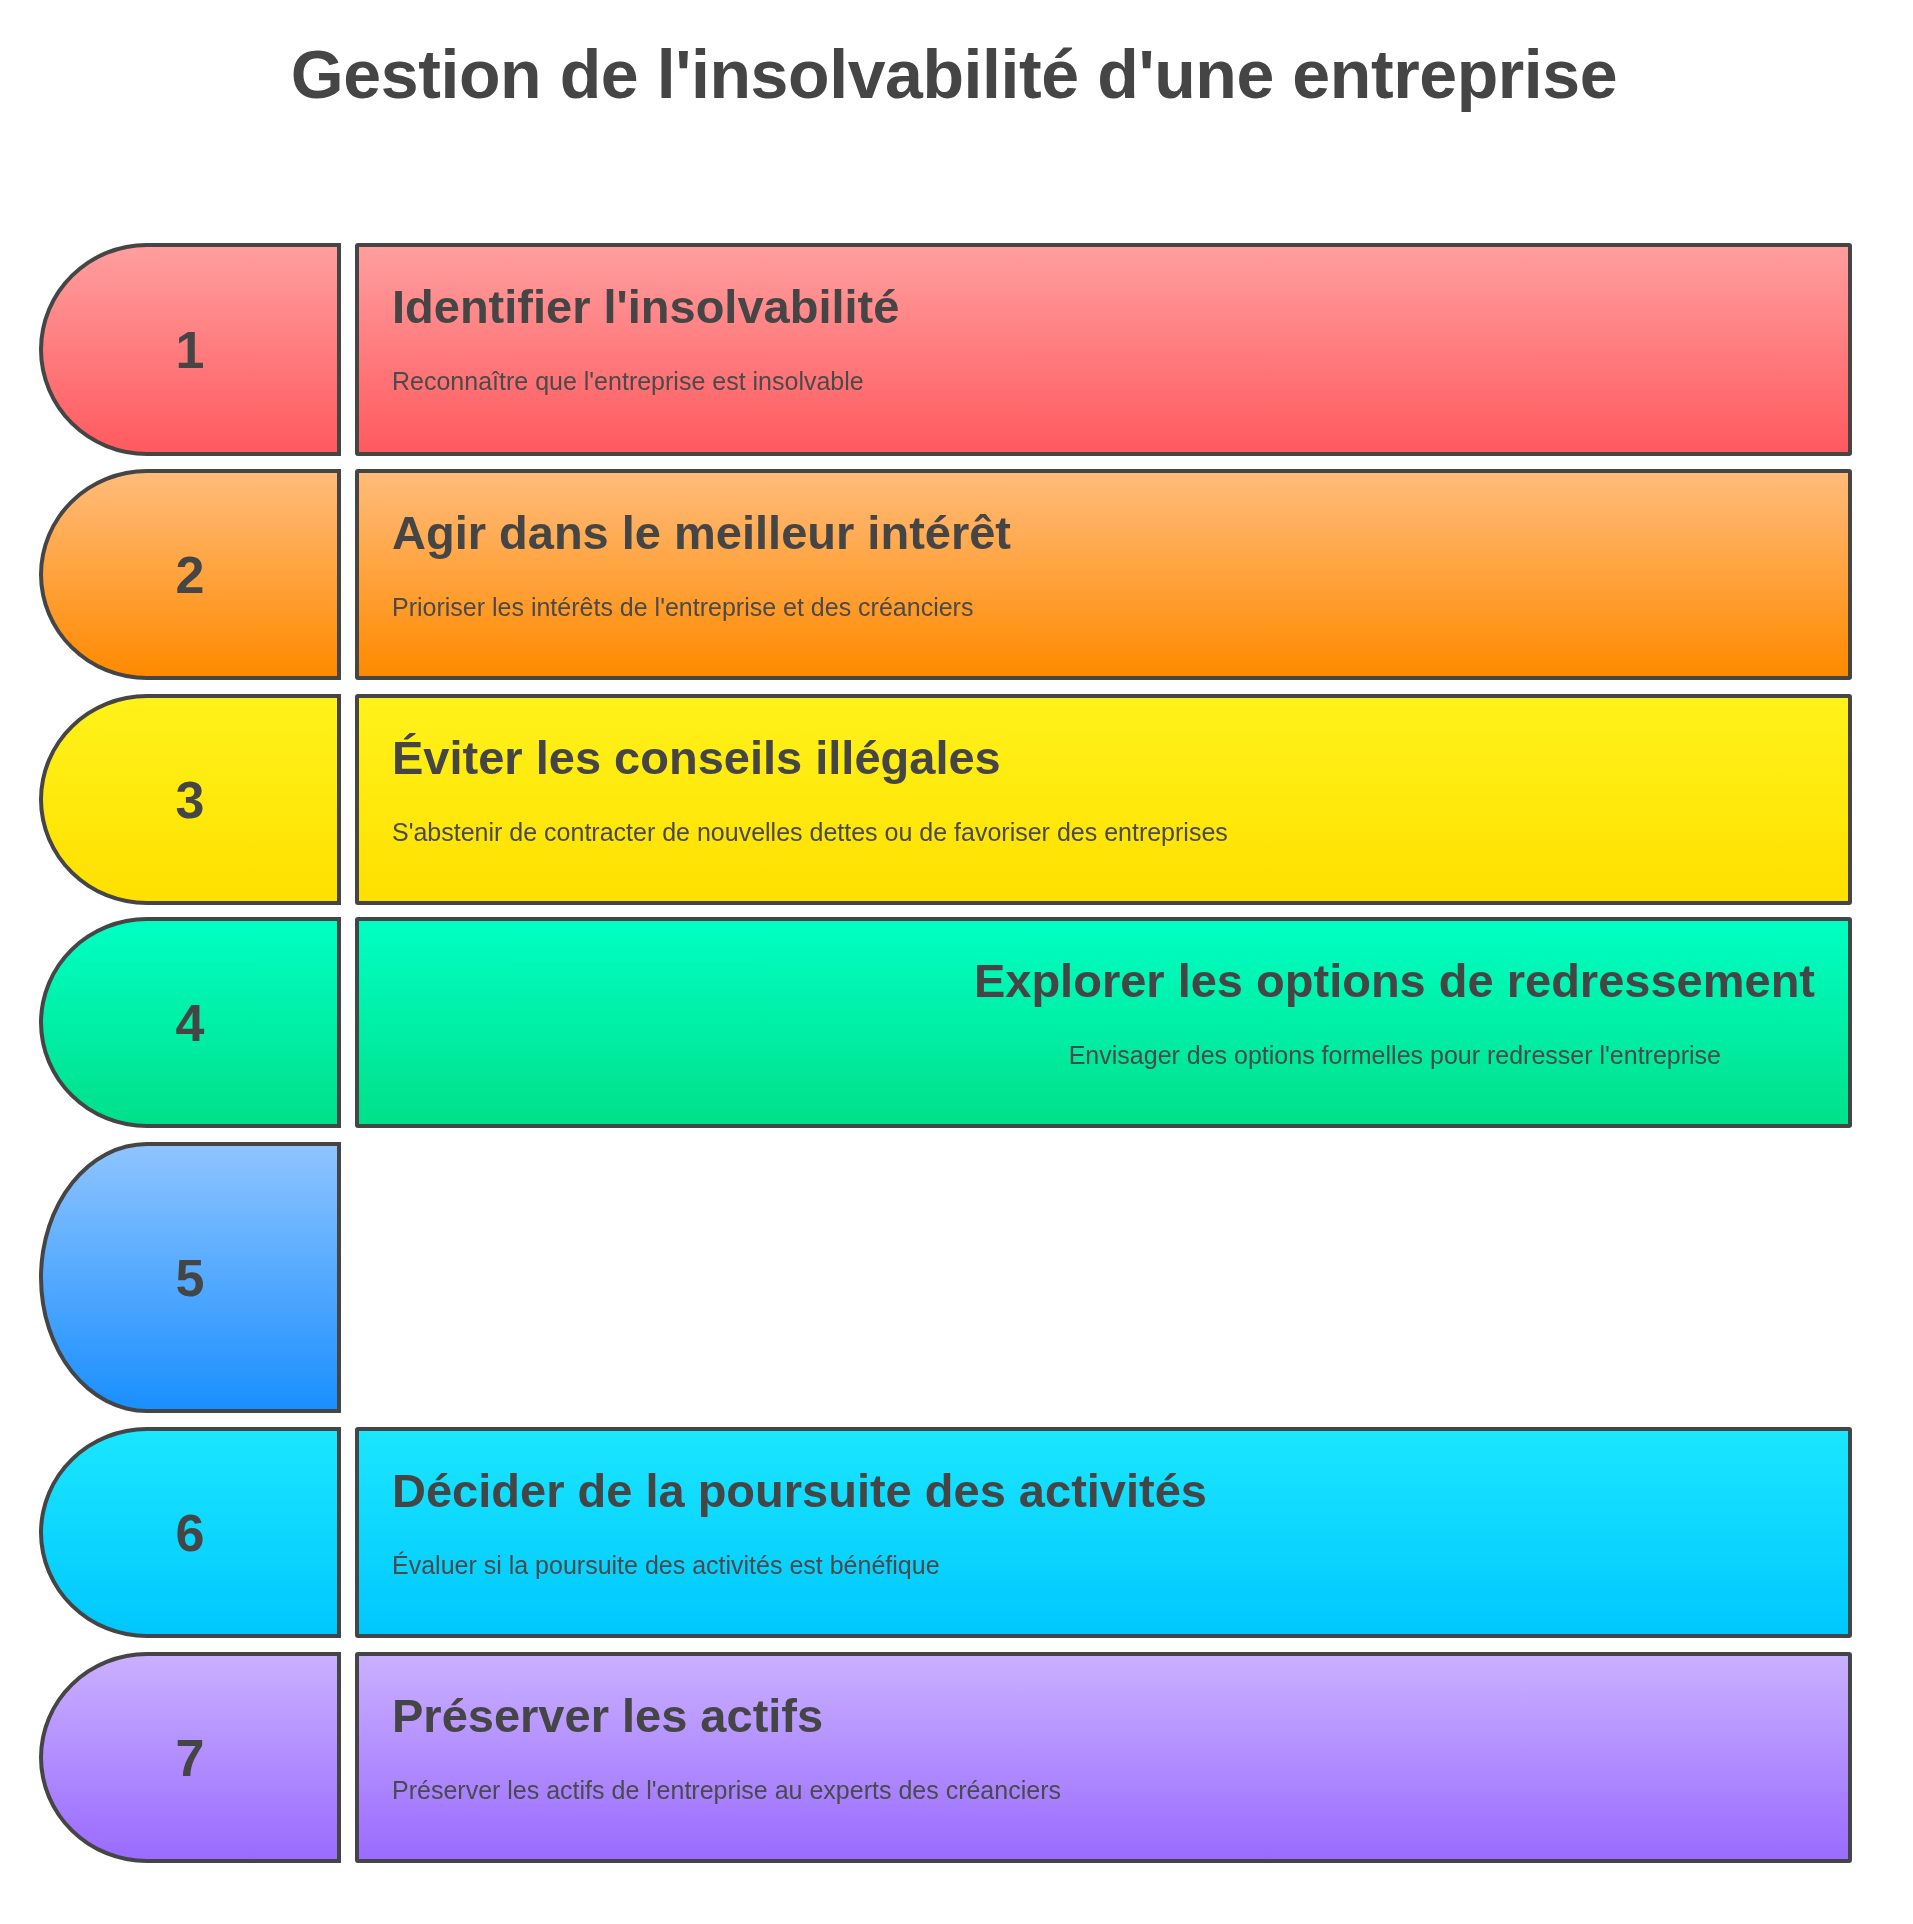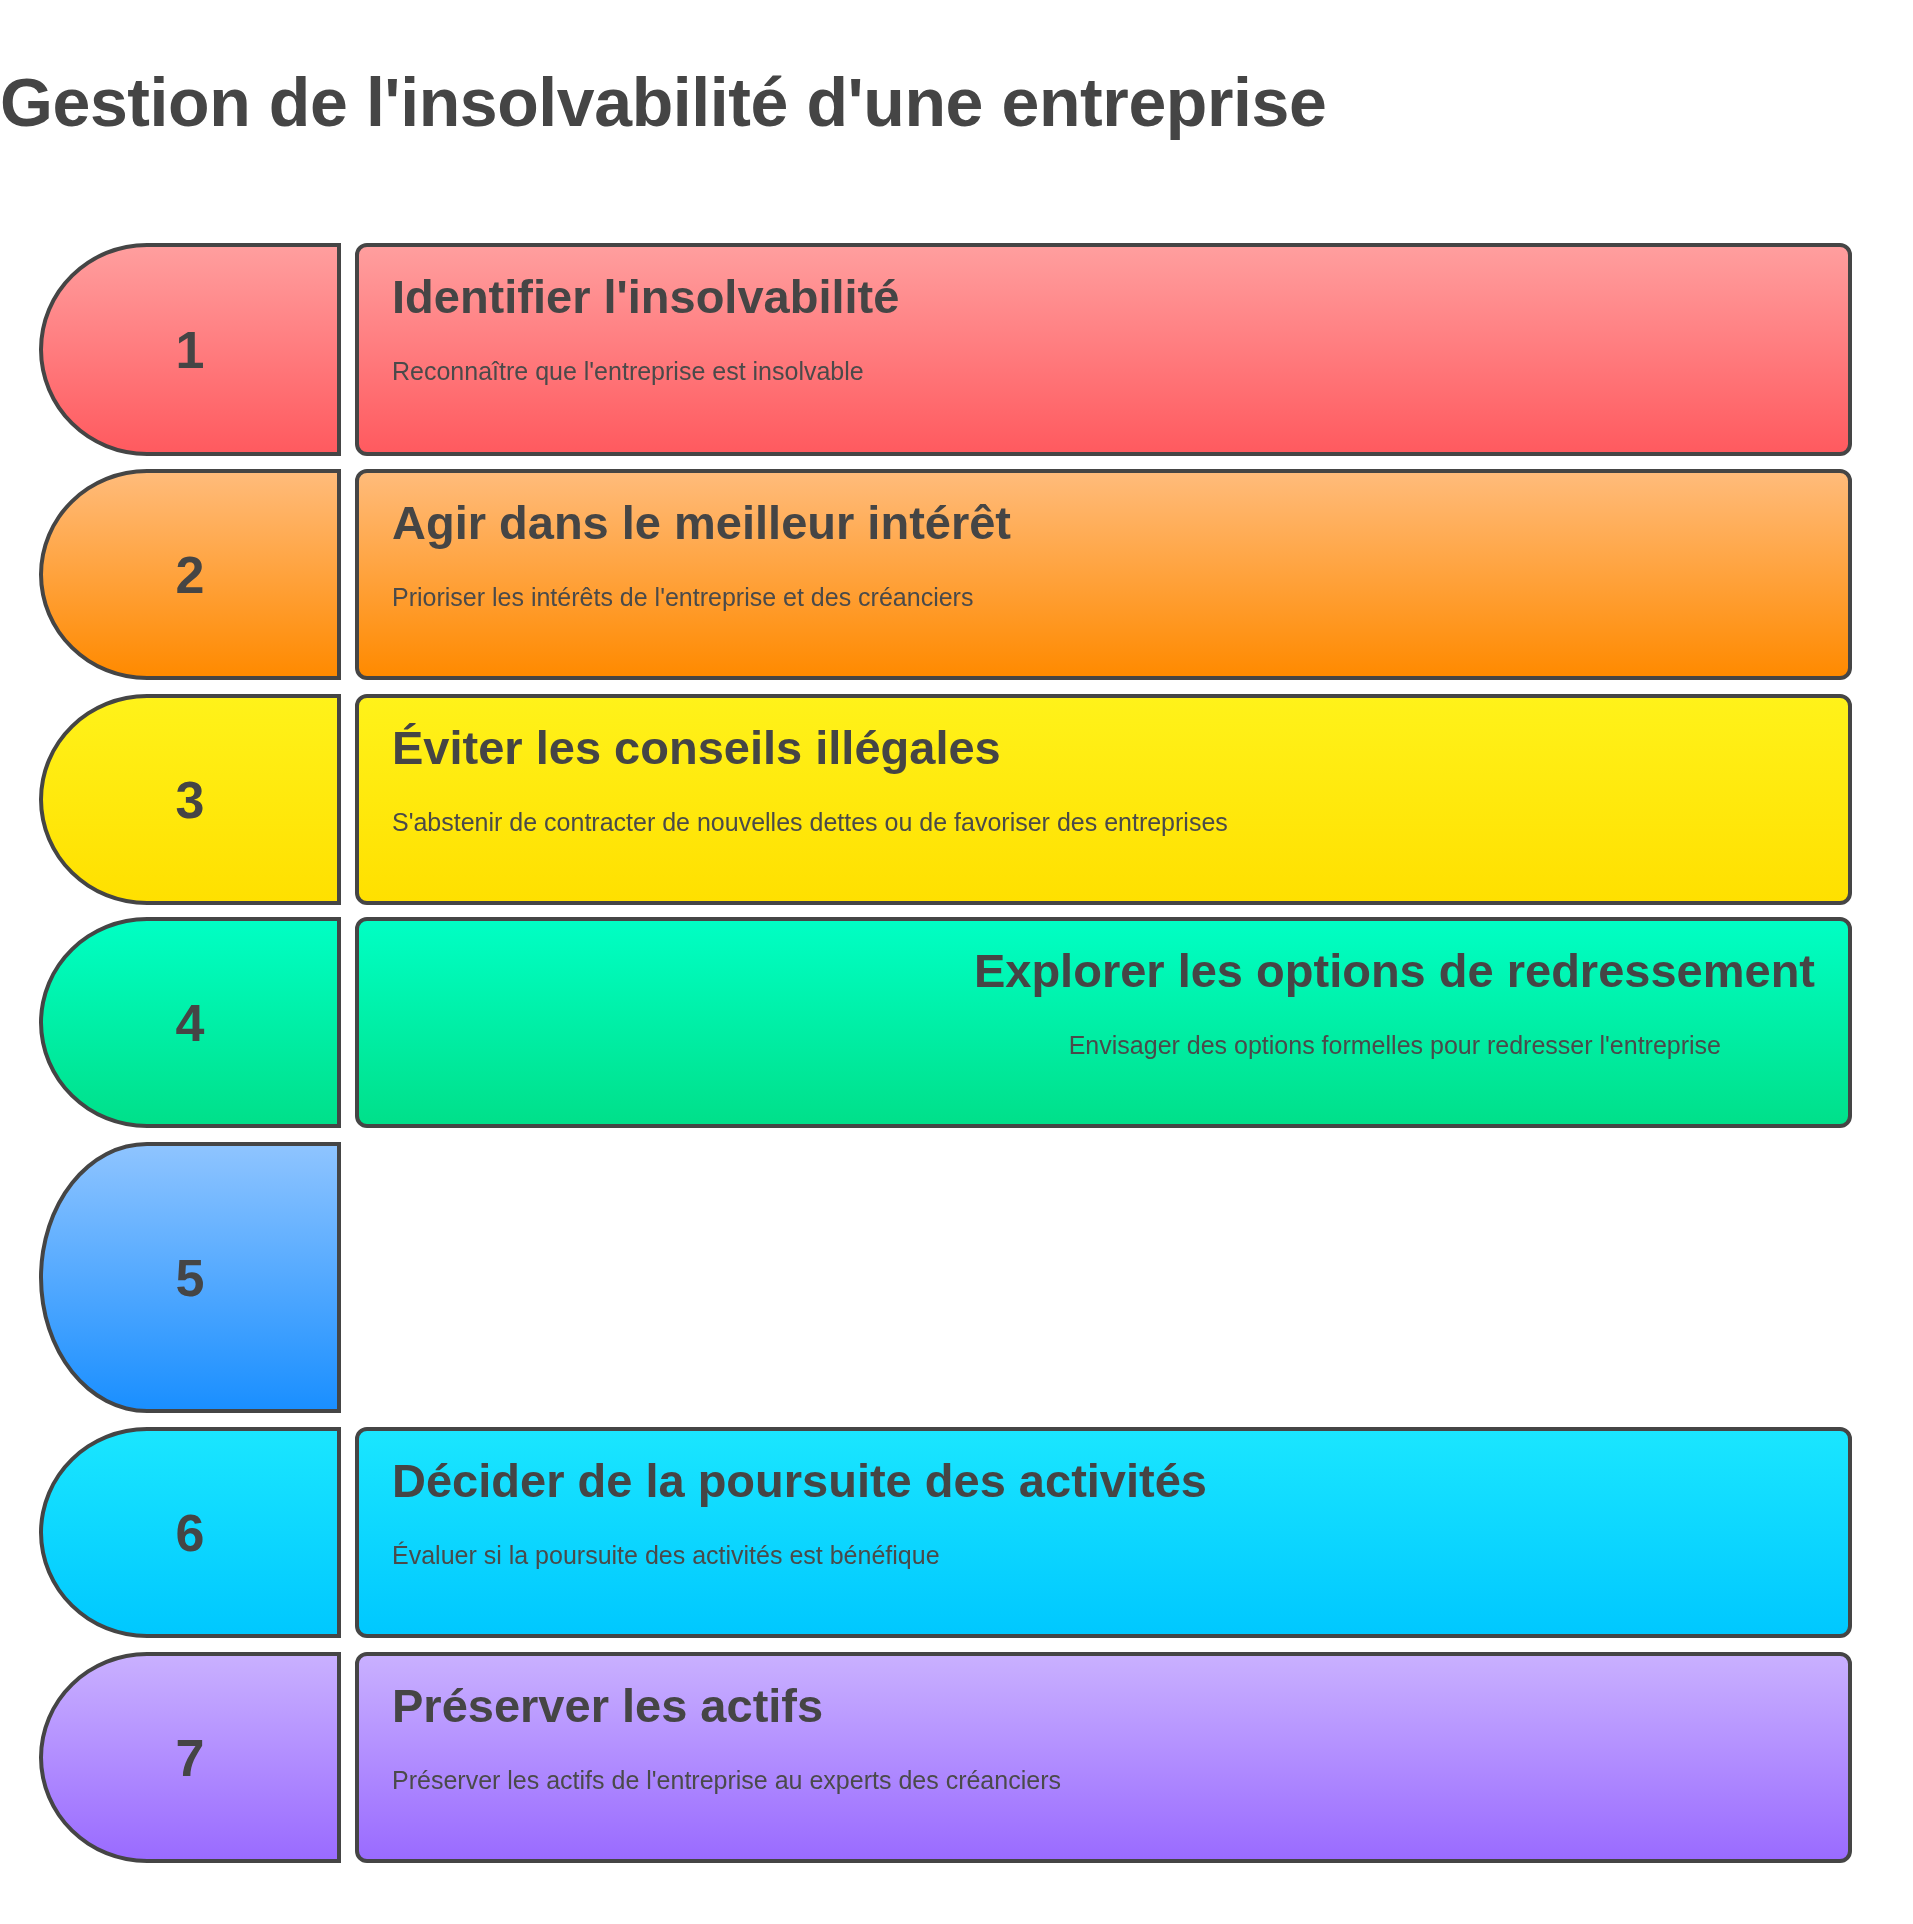--- a/index.html
+++ b/index.html
@@ -1,21 +1,21 @@
 <!DOCTYPE html>
 <html style="font-size:13.3px"><head>
 <meta charset="utf-8">
 <style>
   html, body { margin:0; padding:0; background:#ffffff; }
   body { width:1914px; height:1925px; position:relative; overflow:hidden; font-family:"Liberation Sans", "DejaVu Sans", sans-serif; color:#454545; }
-  .title { position:absolute; left:0; width:1908px; top:35px; text-align:left; font-size:68px; font-weight:bold; letter-spacing:-0.4px; color:#454545;margin-top:28px; }
+  .title { position:absolute; left:0; width:1908px; top:35px; text-align:center; font-size:68px; font-weight:bold; letter-spacing:-0.4px; color:#454545; }
   .row { position:absolute; left:39px; width:1813px; }
   .cap { position:absolute; left:0; top:0; bottom:0; width:302px; box-sizing:border-box; border:4.2px solid #454545; border-radius:108px 0 0 108px / 50% 0 0 50%; display:flex; align-items:center; justify-content:center; }
   .cap .num { font-size:52px; font-weight:bold; color:#454545; margin-left:0px; }
-  .box { position:absolute; left:316px; right:0; top:0; bottom:0; box-sizing:border-box; border:4.2px solid #454545; border-radius:12px; padding:22px 33px 0 33px; }
+  .box { position:absolute; left:316px; right:0; top:0; bottom:0; box-sizing:border-box; border:4.2px solid #454545; border-radius:3px; padding:32px 33px 0 33px; }
   .box .head { font-size:47px; font-weight:bold; color:#454545; line-height:1.2; }
   .box .desc { font-size:25px; color:#4a4a4a; line-height:1.35; margin-top:30px; max-width:1329px; }
 </style>
 </head>
 <body>
 
 <div class="title">Gestion de l'insolvabilité d'une entreprise</div>
 
 <div class="row" style="top:243px;height:213px;">
   <div class="cap" style="background: linear-gradient(rgb(255, 158, 158), rgb(255, 90, 95));">

